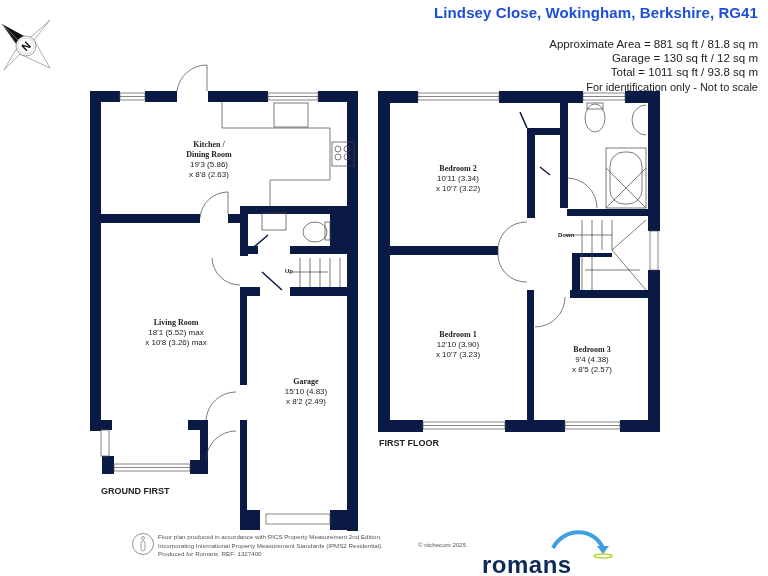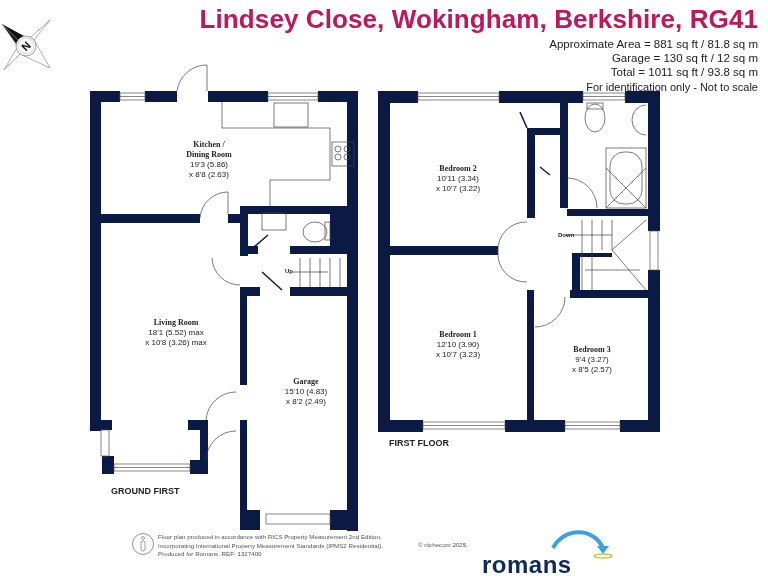--- a/index.html
+++ b/index.html
@@ -1,24 +1,24 @@
 <!DOCTYPE html>
 <html><head>
 <meta charset="utf-8">
 <style>
   html,body{margin:0;padding:0;background:#ffffff;}
   body{width:768px;height:576px;position:relative;overflow:hidden;font-family:"Liberation Sans",sans-serif;color:#111;}
   .abs{position:absolute;}
-  .title{position:absolute;right:10px;top:4px;font-size:26px;font-weight:bold;color:#be185d;letter-spacing:0.1px;white-space:nowrap;}
+  .title{position:absolute;right:10px;top:4px;font-size:15px;font-weight:bold;color:#1d4ed8;letter-spacing:0.1px;white-space:nowrap;}
   .area{position:absolute;right:10px;text-align:center;font-size:11.5px;color:#222;white-space:nowrap;}
   .note{position:absolute;right:10px;top:81px;font-size:11px;color:#222;white-space:nowrap;}
   svg.plan{position:absolute;left:0;top:0;}
   .lbl{position:absolute;text-align:center;font-size:8px;line-height:10px;color:#222;white-space:nowrap;transform:translateX(-50%);}
   .lbl .rn{font-weight:bold;display:block;font-family:Liberation Serif, serif;}
-  .floor-lbl{position:absolute;font-size:9px;font-weight:bold;color:#222;margin-left:10px;}
+  .floor-lbl{position:absolute;font-size:9px;font-weight:bold;color:#222;}
   .mini{position:absolute;font-size:6px;font-weight:bold;color:#222;}
   .footer-text{position:absolute;left:158px;top:533px;font-size:6.2px;line-height:8.5px;color:#555;white-space:nowrap;}
   .copy{position:absolute;left:418px;top:541px;font-size:6.2px;color:#555;white-space:nowrap;}
   .logo{position:absolute;left:482px;top:539px;font-size:24px;font-weight:bold;color:#0d2a5a;letter-spacing:0.5px;margin-top:12px;}
 </style>
 </head>
 <body>
 
 <div class="title">Lindsey Close, Wokingham, Berkshire, RG41</div>
 <div class="area" style="top:38px">Approximate Area = 881 sq ft / 81.8 sq m</div>
@@ -203,21 +203,21 @@
   <span>10'11 (3.34)</span><br>
   <span>x 10'7 (3.22)</span>
 </div>
 <div class="lbl" style="left:458px;top:330px">
   <span class="rn">Bedroom 1</span>
   <span>12'10 (3.90)</span><br>
   <span>x 10'7 (3.23)</span>
 </div>
 <div class="lbl" style="left:592px;top:345px">
   <span class="rn">Bedroom 3</span>
-  <span>9'4 (3.27)</span><br>
+  <span>9'4 (4.38)</span><br>
   <span>x 8'5 (2.57)</span>
 </div>
 <div class="mini" style="left:558px;top:232px">Down</div>
 <div class="floor-lbl" style="left:379px;top:438px">FIRST FLOOR</div>
 
 <svg class="abs" style="left:131px;top:532px" width="24" height="24">
   <circle cx="12" cy="12" r="10.5" fill="none" stroke="#777" stroke-width="0.8"></circle>
   <rect x="10" y="9" width="4" height="10" rx="2" fill="none" stroke="#777" stroke-width="0.7"></rect>
   <circle cx="12" cy="6" r="1.5" fill="none" stroke="#777" stroke-width="0.7"></circle>
 </svg>

